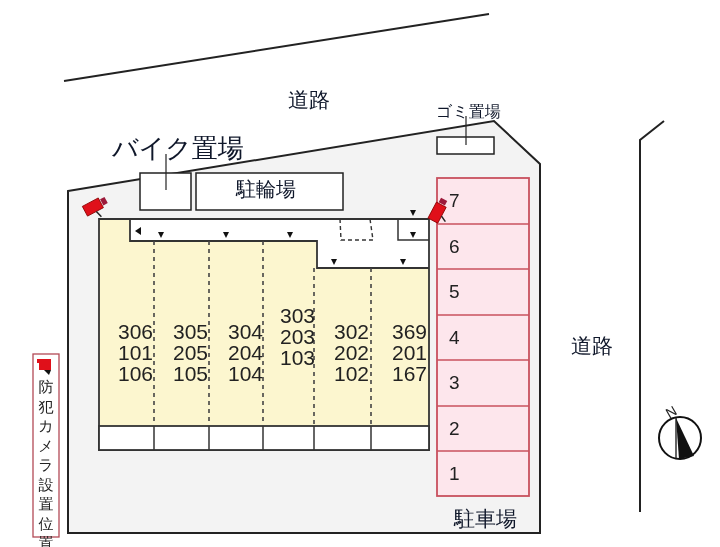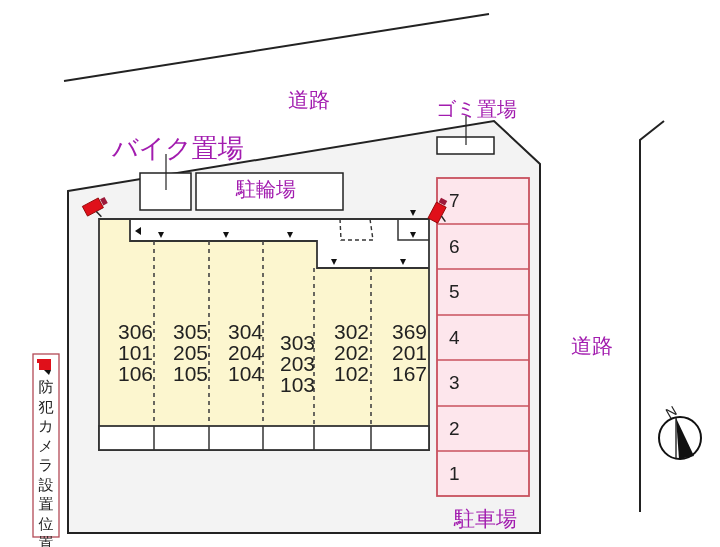--- a/index.html
+++ b/index.html
@@ -1,23 +1,23 @@
 <!DOCTYPE html>
 <html><head>
 <meta charset="utf-8">
 <style>
   html, body { margin: 0; padding: 0; background: #ffffff; }
   body { width: 720px; height: 547px; position: relative; overflow: hidden;
          font-family: "DejaVu Sans", "Liberation Sans", sans-serif; color: #222; }
   svg.map { position: absolute; left: 0; top: 0; }
-  .lbl { position: absolute; white-space: nowrap; color: #a21caf; }
+  .lbl { position: absolute; white-space: nowrap; color: #0f172a; }
   .road-top { left: 288px; top: 86px; font-size: 21px; }
   .road-right { left: 571px; top: 332px; font-size: 21px; }
   .bike-label { left: 112px; top: 131px; font-size: 26px; }
-  .garbage-label { left: 436px; top: 96px; font-size: 20px; }
+  .garbage-label { left: 436px; top: 102px; font-size: 16px; }
   .bicycle-label { left: 236px; top: 176px; font-size: 20px; text-align: center; }
   .parking-label { left: 446px; top: 505px; font-size: 21px; margin-left: 8px; }
   .unit-num { position: absolute; font-family: "Liberation Sans", "DejaVu Sans", sans-serif;
               font-size: 21px; line-height: 21px; text-align: right; width: 52px; }
   .slot-num { position: absolute; font-family: "Liberation Sans", "DejaVu Sans", sans-serif;
               font-size: 19px; left: 449px; }
   .legend-text { position: absolute; left: 35px; top: 378px; width: 22px;
                  font-size: 15px; line-height: 19.5px; text-align: center; color: #222; }
   .north-label { position: absolute; left: 666px; top: 404px; font-size: 14px; transform: rotate(-30deg);
                  font-family: "Liberation Sans", sans-serif; }
@@ -129,21 +129,21 @@
 <div class="unit-num" style="left:156px;top:321px;">
   <div>305</div>
   <div>205</div>
   <div>105</div>
 </div>
 <div class="unit-num" style="left:211px;top:321px;">
   <div>304</div>
   <div>204</div>
   <div>104</div>
 </div>
-<div class="unit-num" style="left:263px;top:332px;">
+<div class="unit-num" style="left:263px;top:305px;">
   <div>303</div>
   <div>203</div>
   <div>103</div>
 </div>
 <div class="unit-num" style="left:317px;top:321px;">
   <div>302</div>
   <div>202</div>
   <div>102</div>
 </div>
 <div class="unit-num" style="left:375px;top:321px;">

